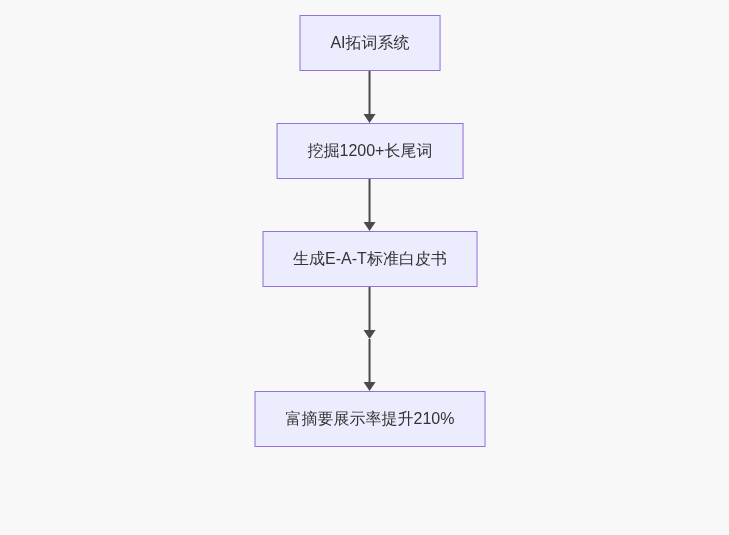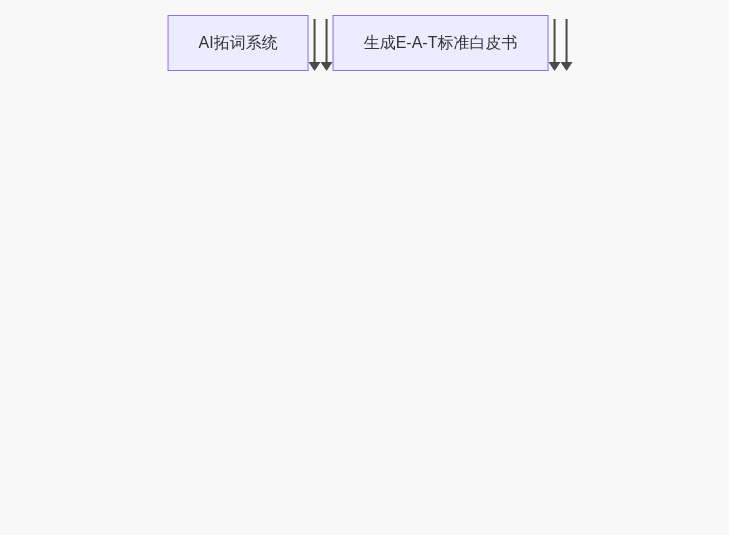--- a/index.html
+++ b/index.html
@@ -21,22 +21,22 @@
     position: relative;
     width: 729px;
     height: 535px;
   }
   .flow {
     position: absolute;
     left: 370px;
     top: 15px;
     transform: translateX(-50%);
     display: flex;
-    flex-direction: row;
-    align-items: flex-end;
+    flex-direction: column;
+    align-items: center;
   }
   .node {
     height: 56px;
     padding: 0 30px;
     background: var(--node-fill);
     border: 1px solid var(--node-border);
     display: flex;
     align-items: center;
     justify-content: center;
     white-space: nowrap;
@@ -75,20 +75,23 @@
 
     <div class="node">
       <span class="node-label">AI拓词系统</span>
     </div>
 
     <div class="arrow">
       <div class="arrow-line"></div>
       <div class="arrow-head"></div>
     </div>
 
+    <div class="node">
+      <span class="node-label">挖掘1200+长尾词</span>
+    </div>
 
     <div class="arrow">
       <div class="arrow-line"></div>
       <div class="arrow-head"></div>
     </div>
 
     <div class="node">
       <span class="node-label">生成E-A-T标准白皮书</span>
     </div>
 
@@ -96,15 +99,18 @@
       <div class="arrow-line"></div>
       <div class="arrow-head"></div>
     </div>
 
 
     <div class="arrow">
       <div class="arrow-line"></div>
       <div class="arrow-head"></div>
     </div>
 
+    <div class="node">
+      <span class="node-label">富摘要展示率提升210%</span>
+    </div>
 
   </div>
 </div>
 
 </body></html>

